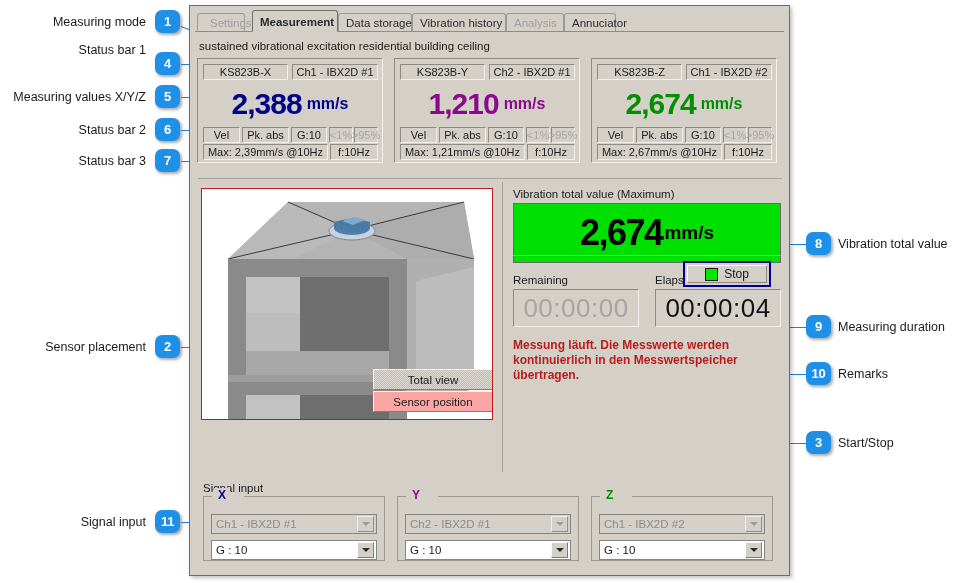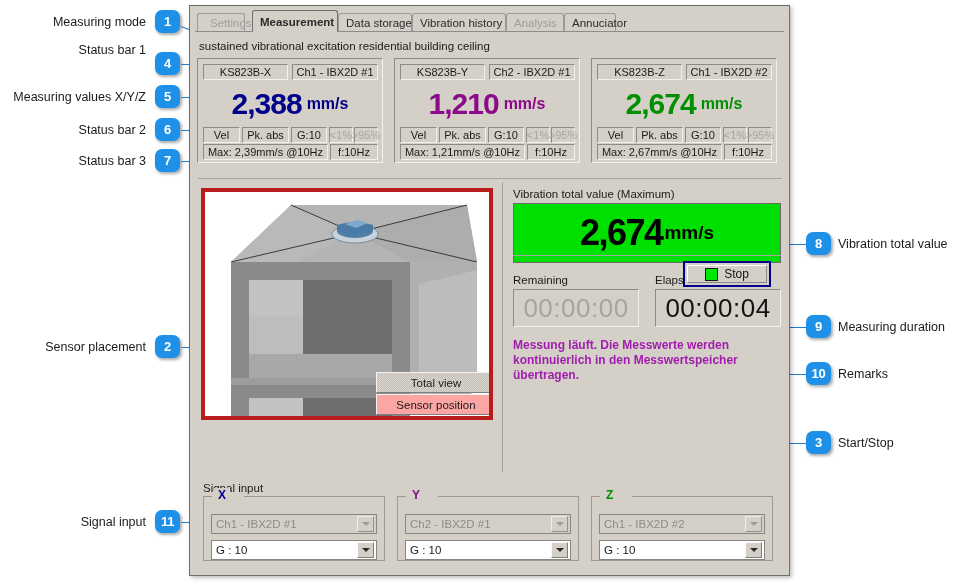--- a/index.html
+++ b/index.html
@@ -91,21 +91,21 @@
   .r4{top:85px;height:16px;}
   .r4a{left:5px;width:125px;}
   .r4b{left:132px;width:48px;}
 
   
   .lowerline{
     position:absolute;left:3px;top:168px;width:584px;height:1px;background:#a8a49d;
   }
   .imgbox{
     position:absolute;left:6px;top:178px;width:292px;height:232px;
-    background:#fff;border:4px solid #b91c1c;box-sizing:border-box;overflow:hidden;
+    background:#fff;border:1px solid #b91c1c;box-sizing:border-box;overflow:hidden;
   }
   .vline{position:absolute;left:307px;top:172px;width:1px;height:290px;background:#a8a49d;}
 
   .rpanel{position:absolute;left:318px;top:178px;width:270px;}
   .rlabel{font-size:11.5px;color:#1a1a1a;margin-bottom:3px;}
   .greenbox{
     width:268px;height:60px;box-sizing:border-box;
     background:#00e000;border:1px solid #6b6b6b;
     display:flex;align-items:center;justify-content:center;
   }
@@ -115,21 +115,21 @@
   .timer{width:126px;}
   .tlabel{font-size:11.5px;color:#1a1a1a;margin-bottom:3px;}
   .tbox{
     height:38px;box-sizing:border-box;background:#d4d0c8;
     border:1px solid #8e8a84;border-right-color:#f2f0ed;border-bottom-color:#f2f0ed;
     display:flex;align-items:center;justify-content:center;
     font-size:26px;color:#121212;letter-spacing:.5px;
   }
   .tbox.dis{color:#a7a3a0;}
   .remarks{
-    margin-top:11px;width:248px;color:#a21caf;font-size:12px;font-weight:bold;
+    margin-top:11px;width:248px;color:#b91c1c;font-size:12px;font-weight:bold;
     line-height:15px;
   }
   .hr2{position:absolute;left:318px;top:245px;width:268px;height:1px;background:#a8a49d;}
   .stopwrap{position:absolute;left:488px;top:251px;}
   .stopbtn{
     width:88px;height:26px;box-sizing:border-box;
     background:#d4d0c8;border:2px solid #00008b;
     display:flex;align-items:center;justify-content:center;gap:6px;
     font-size:12px;color:#121212;
   }

